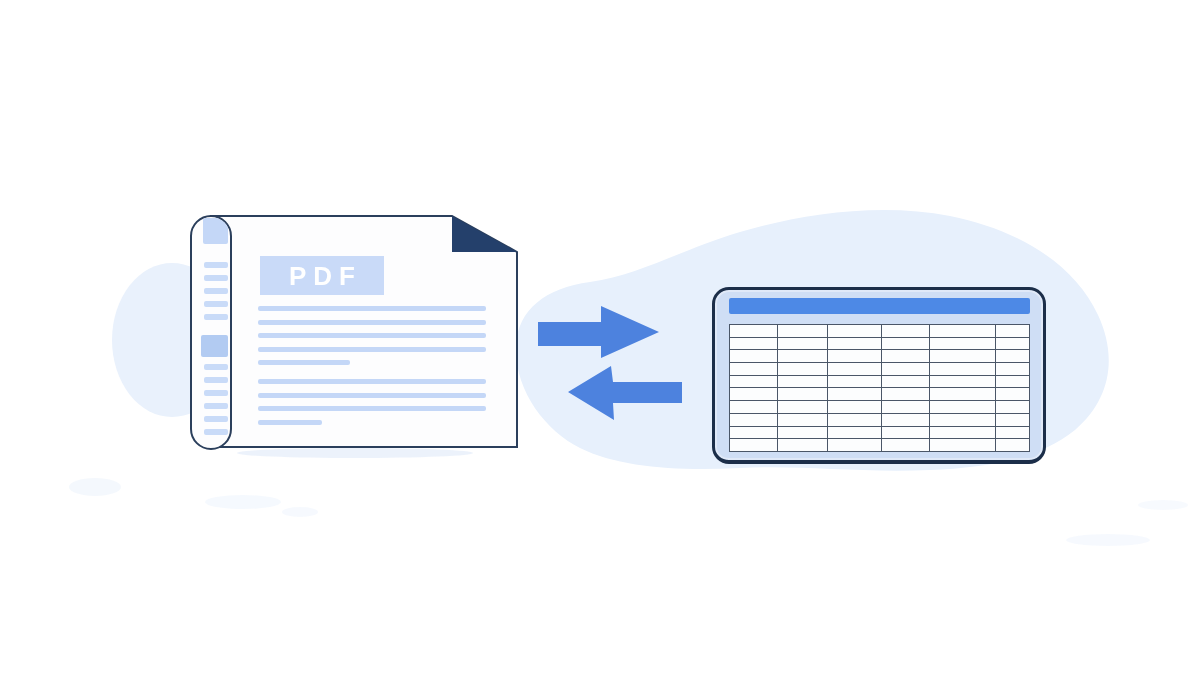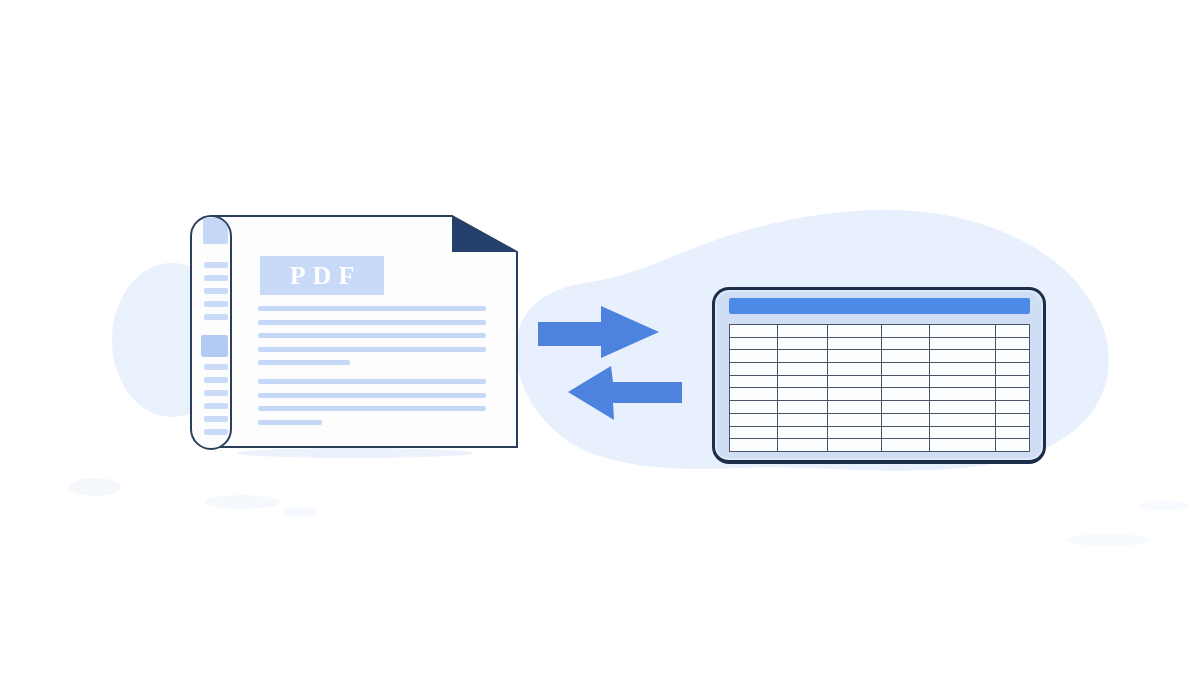--- a/index.html
+++ b/index.html
@@ -2,21 +2,21 @@
 <html style="--background: #ffffff; --blob: #e7f0fc; --blob-soft: #e9f1fc; --shadow: #dce8f8; --arrow: #4d82de; --page-fill: #fdfdfe; --outline: #2b3f5c; --fold: #24406b; --pdf-badge-bg: #c9daf8; --pdf-badge-text: #ffffff; --text-line: #c4d7f7; --spine-bar: #c9dbf8; --spine-block-lg: #c4d7f7; --spine-block-md: #b2cbf2; --table-frame-fill: #cfdef5; --table-frame-border: #1c2e49; --table-header: #4d89e6; --grid-line: #4a5668; --cell-fill: #fcfdfe;"><head>
 <meta charset="utf-8">
 <title>Illustration</title>
 <style>
   html,body{margin:0;padding:0;background:#fff;}
   .canvas{
     position:relative;
     width:1200px;height:675px;
     background:var(--background,#fff);
     overflow:hidden;
-    font-family:Liberation Serif, serif;
+    font-family:Liberation Sans, sans-serif;
   }
   .bg-svg{position:absolute;left:0;top:0;z-index:0;}
   .fg-svg{position:absolute;left:0;top:0;z-index:1;}
 
   
   .pdf-spine{
     position:absolute;left:190px;top:215px;width:42px;height:235px;
     box-sizing:border-box;
     background:var(--page-fill);
     border:2px solid var(--outline);

